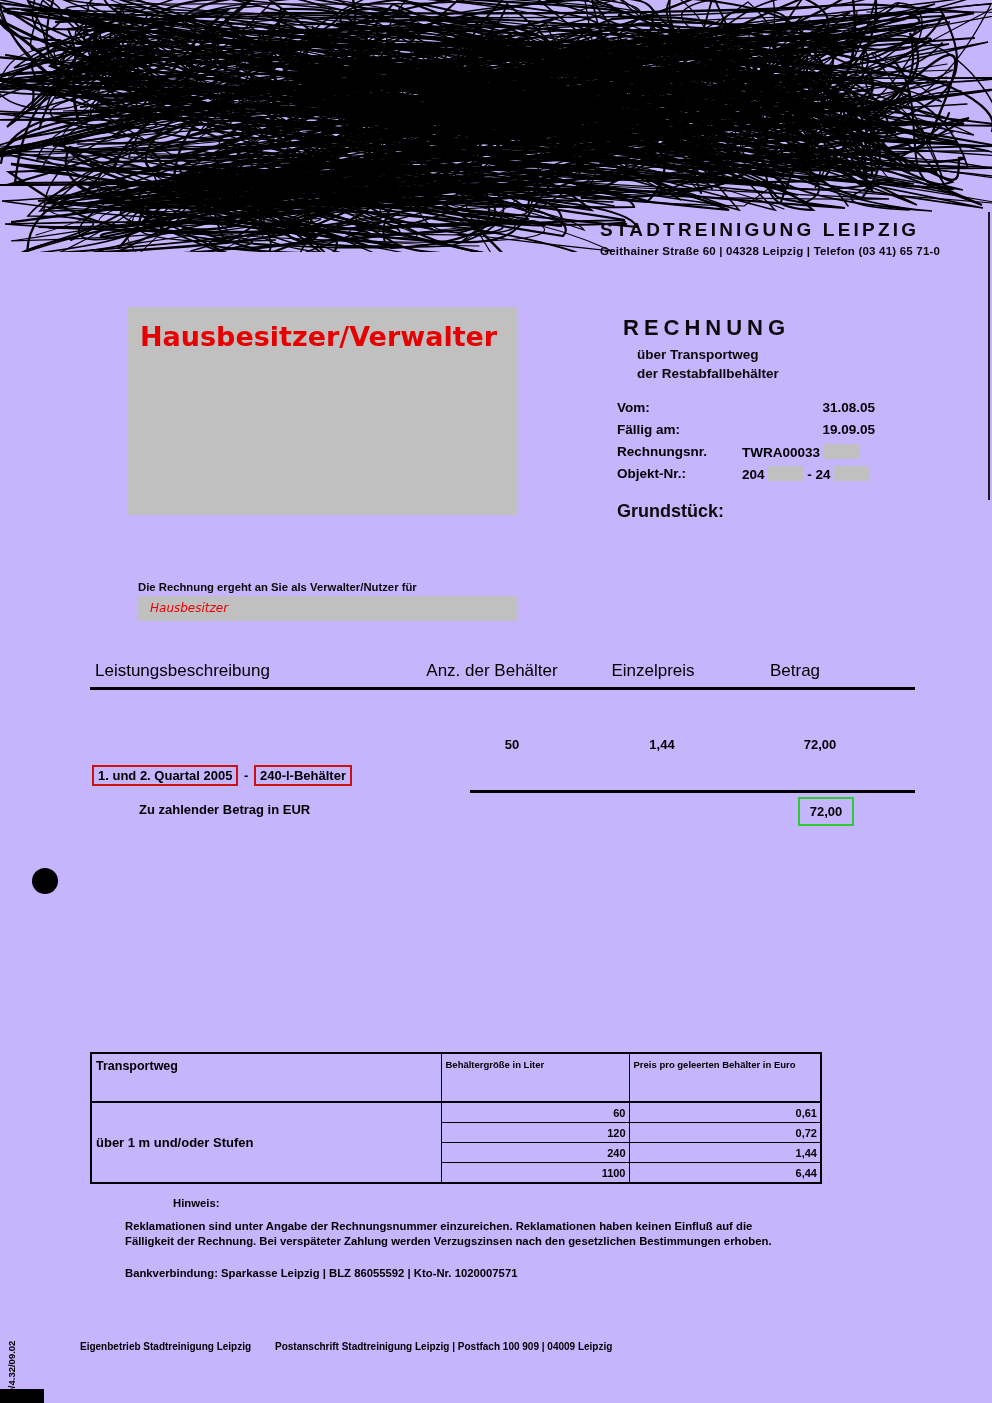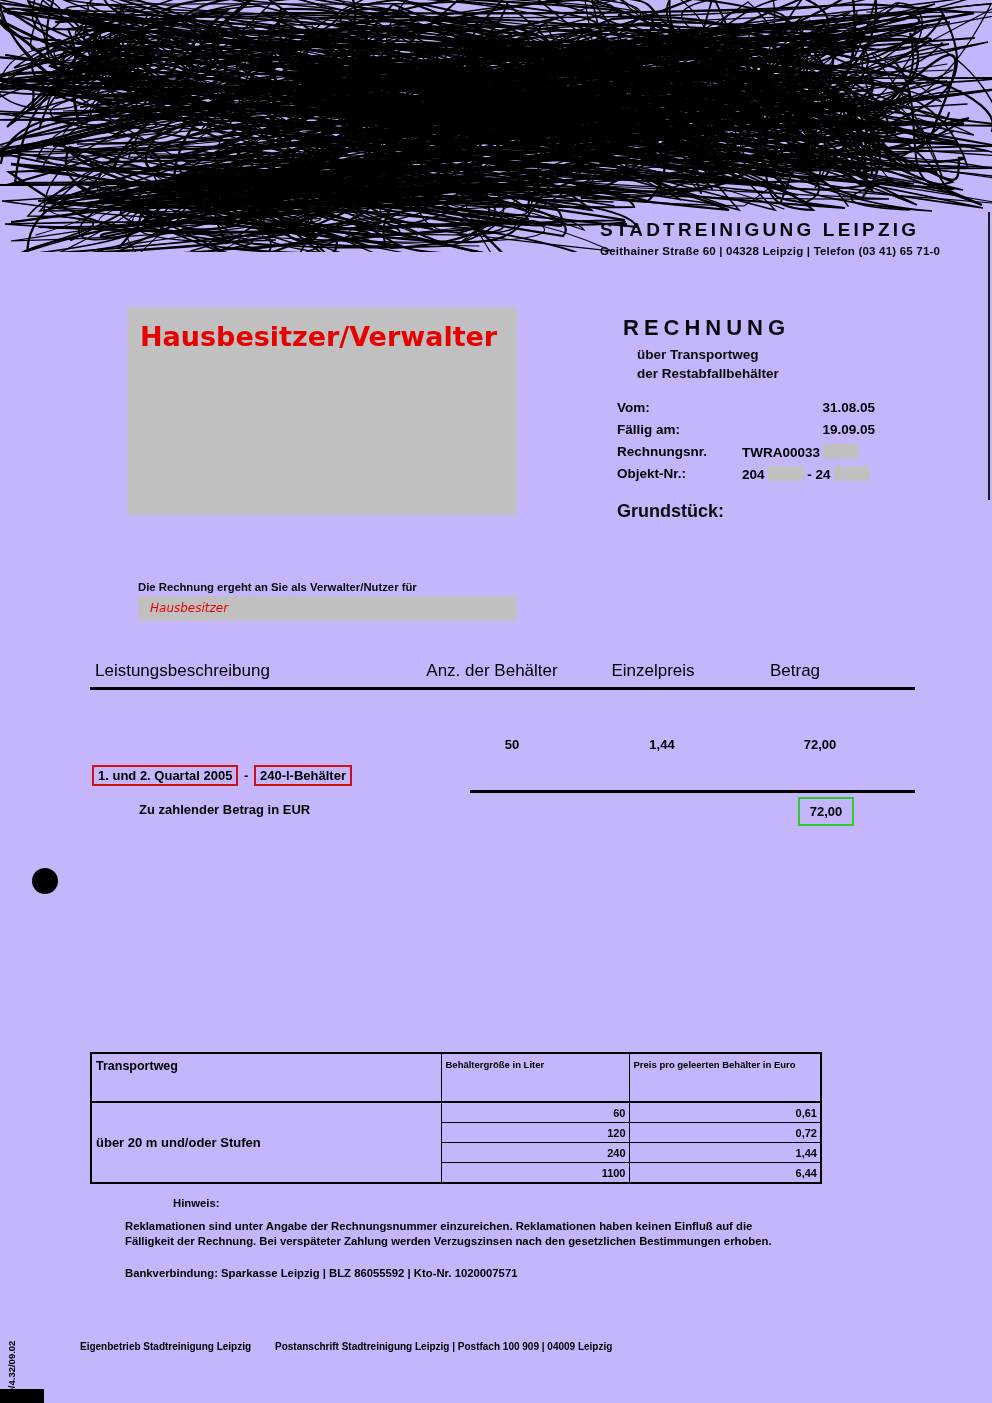--- a/index.html
+++ b/index.html
@@ -227,21 +227,21 @@
         <col style="width:188px">
         <col style="width:192px">
       </colgroup>
     <tbody>
         <tr>
       <th class="hdr-main">Transportweg</th>
       <th class="hdr-sm">Behältergröße in Liter</th>
       <th class="hdr-sm">Preis pro geleerten Behälter in Euro</th>
     </tr>
     <tr>
-      <td class="rowlabel" rowspan="4">über 20 m und/oder Stufen</td>
+      <td class="rowlabel" rowspan="4">über 1 m und/oder Stufen</td>
       <td>60</td>
       <td>0,61</td>
     </tr>
     <tr>
       <td>120</td>
       <td>0,72</td>
     </tr>
     <tr>
       <td>240</td>
       <td>1,44</td>

